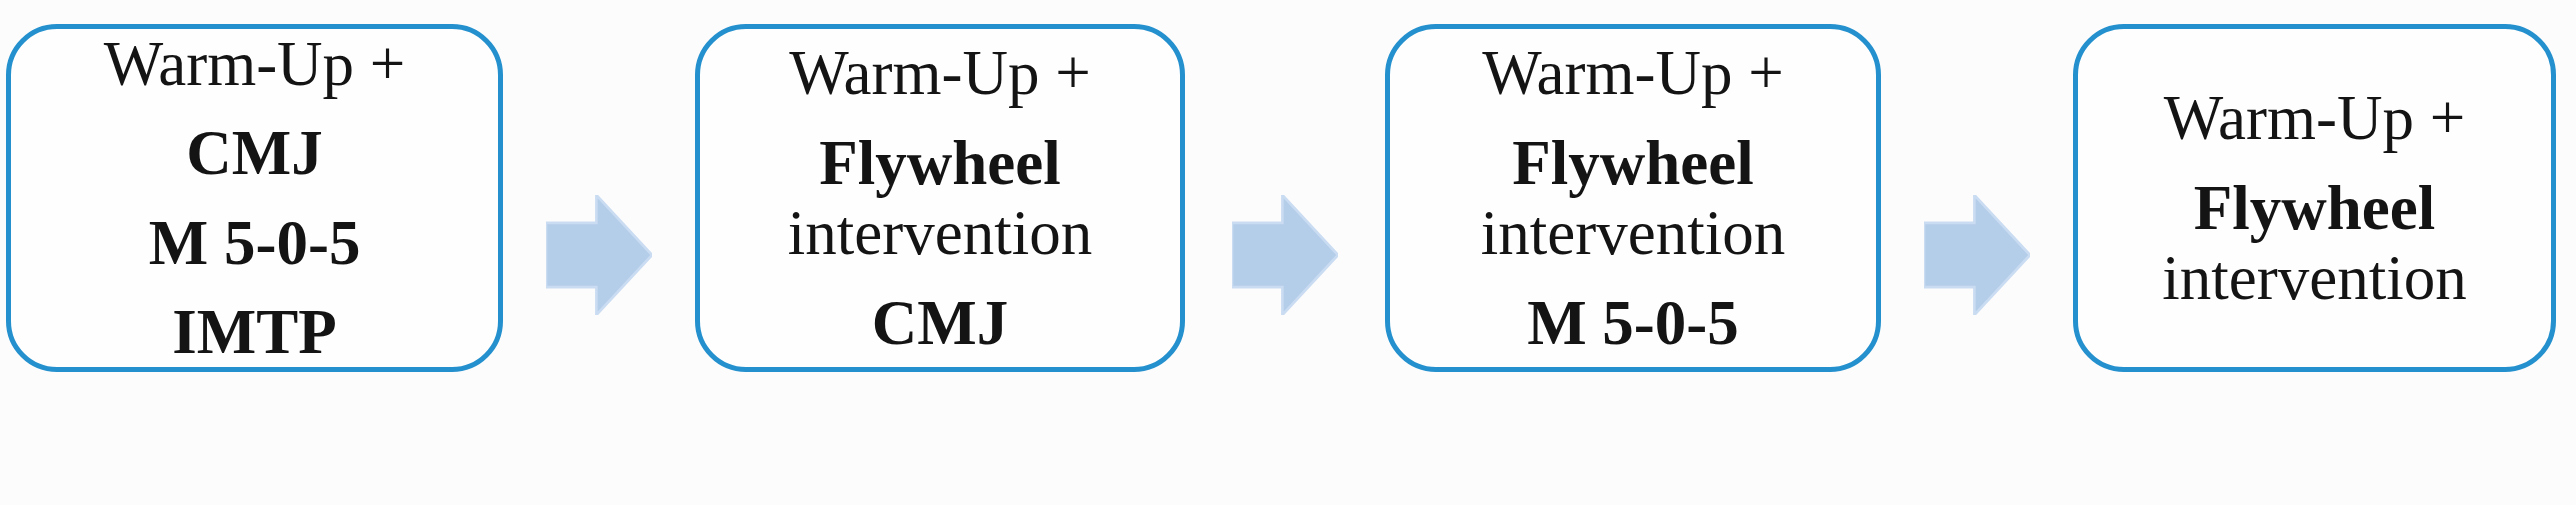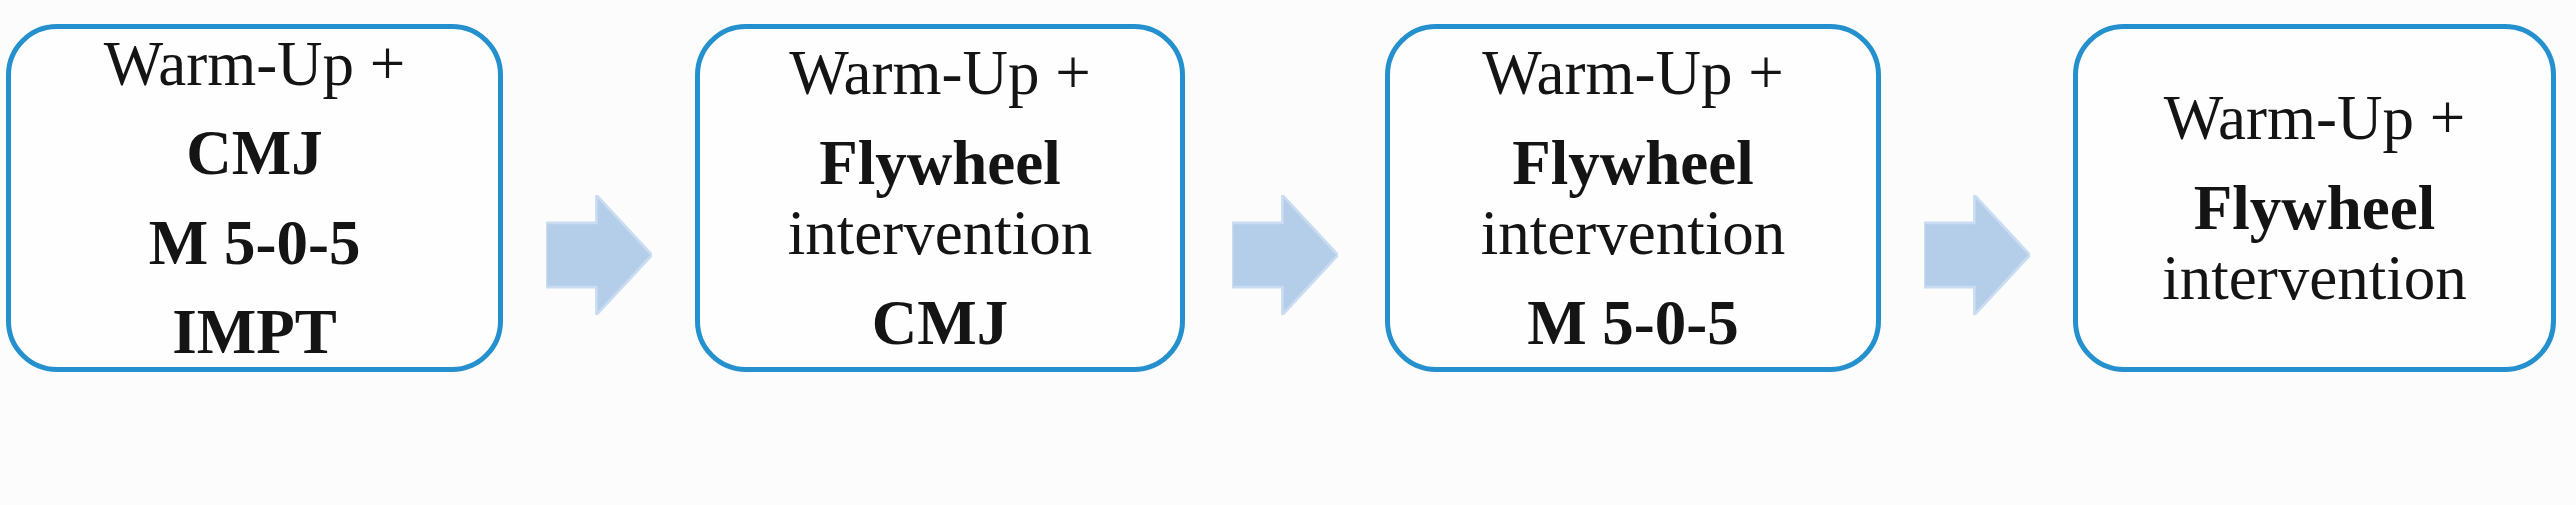--- a/index.html
+++ b/index.html
@@ -51,21 +51,21 @@
 </style>
 </head>
 <body>
 
 <div class="canvas">
 
   <div class="box b1">
     <div class="line">Warm-Up +</div>
     <div class="line para">CMJ</div>
     <div class="line para">M 5-0-5</div>
-    <div class="line para">IMPT</div>
+    <div class="line para">IMTP</div>
   </div>
 
   <svg class="arrow a1" viewBox="0 0 122 138" xmlns="http://www.w3.org/2000/svg">
     <polygon points="0,32 58,32 58,0 122,69 58,138 58,106 0,106" fill="#b4cde9" stroke="#cadcf2" stroke-width="3"></polygon>
   </svg>
 
   <div class="box b2">
     <div class="line">Warm-Up +</div>
     <div class="line para">Flywheel</div>
     <div class="line tight">intervention</div>

